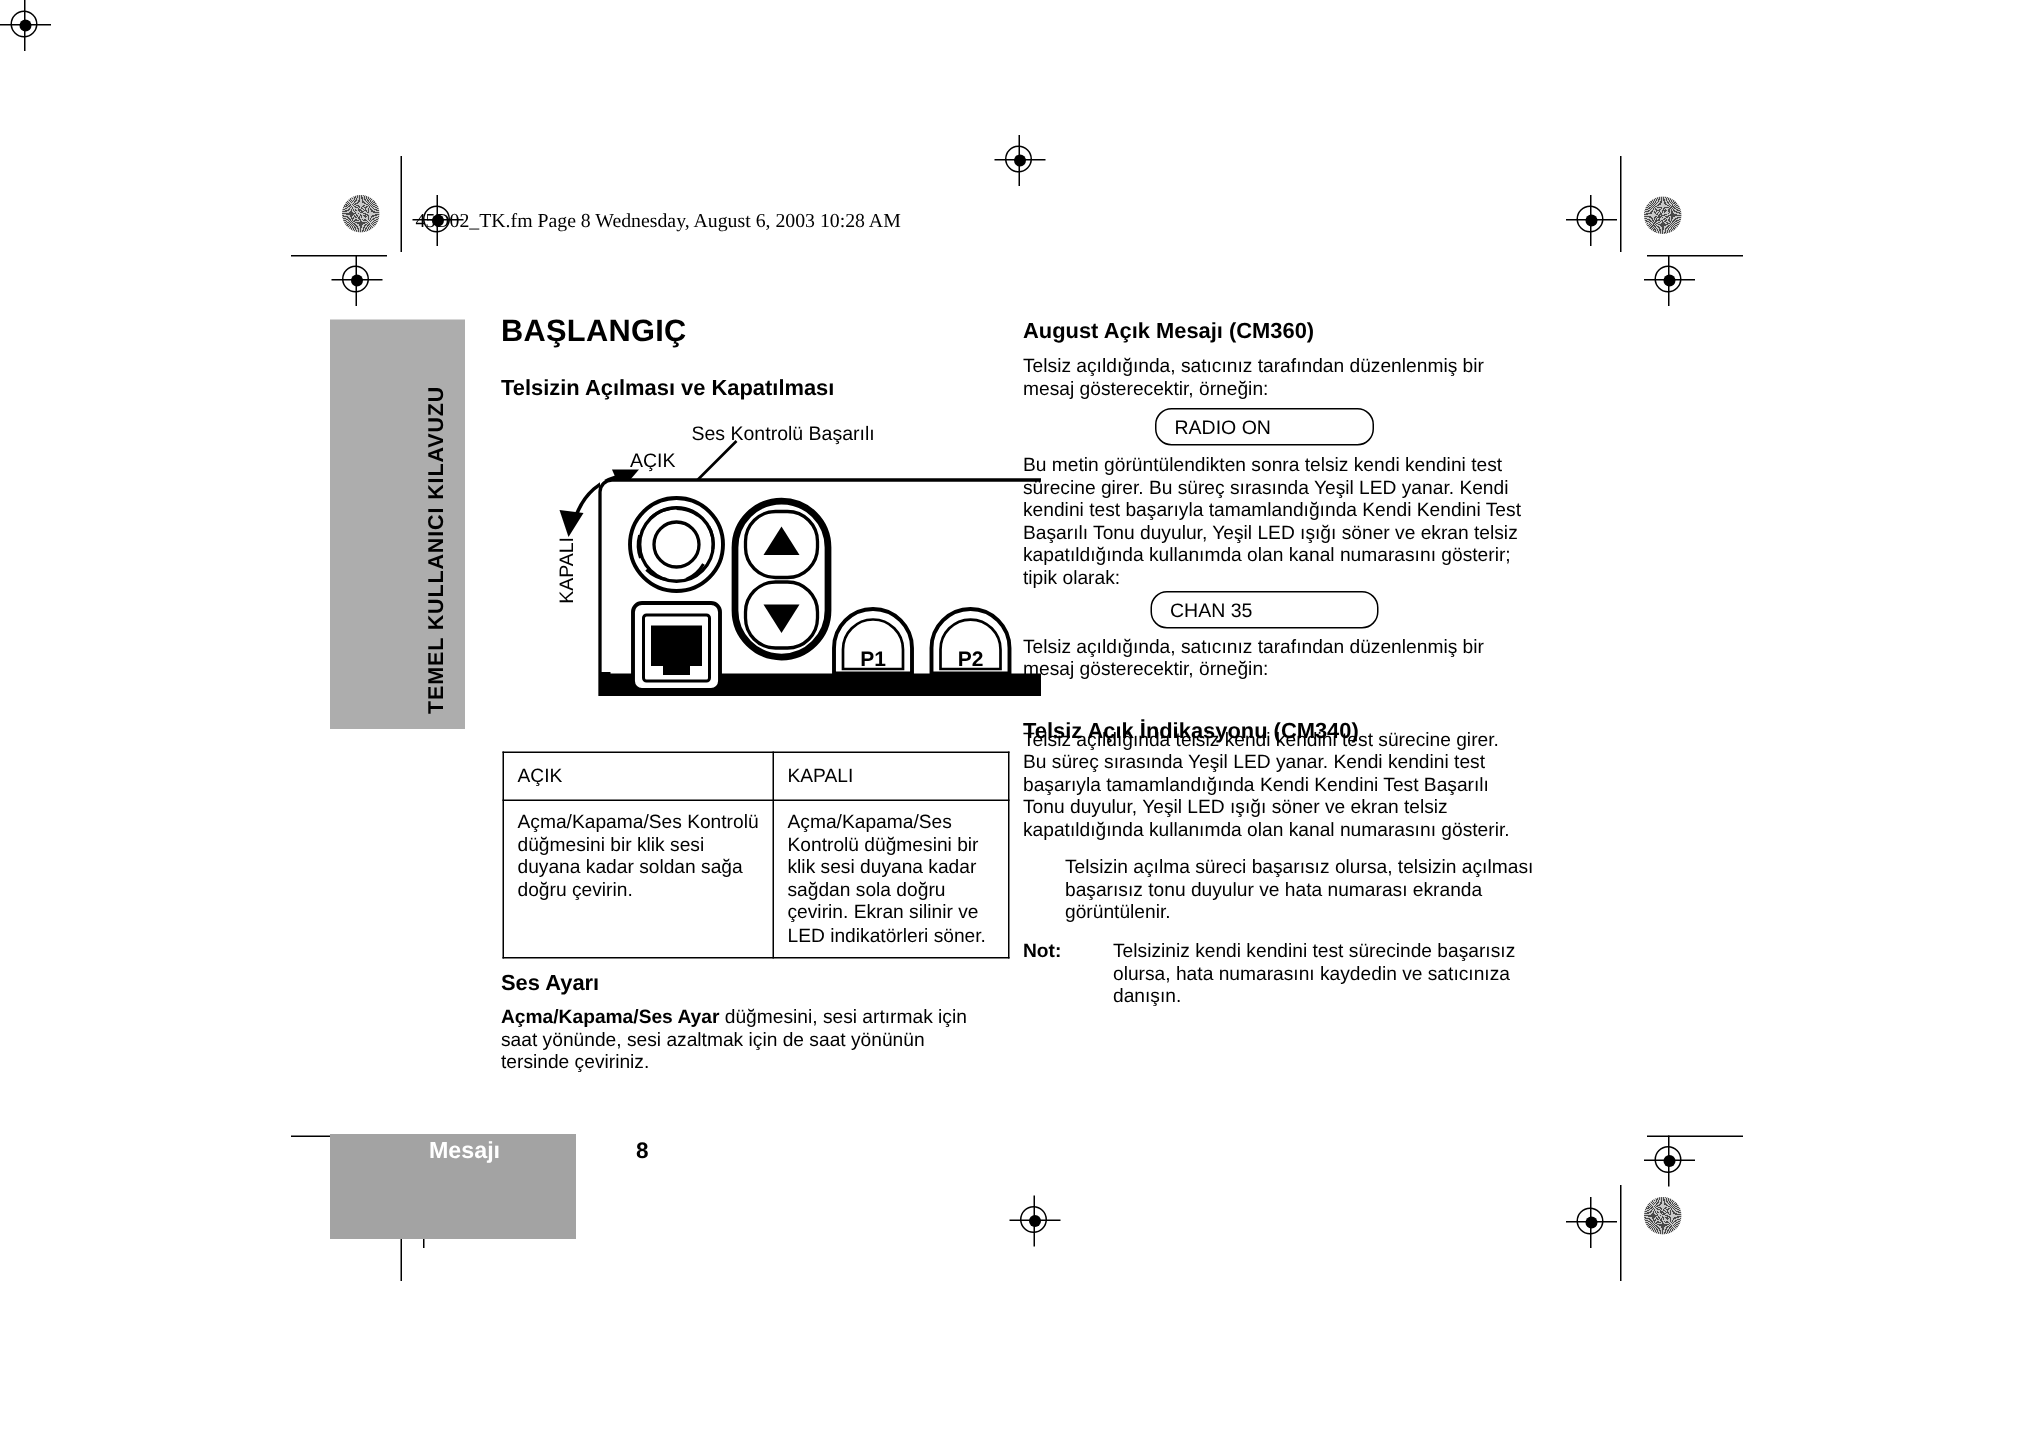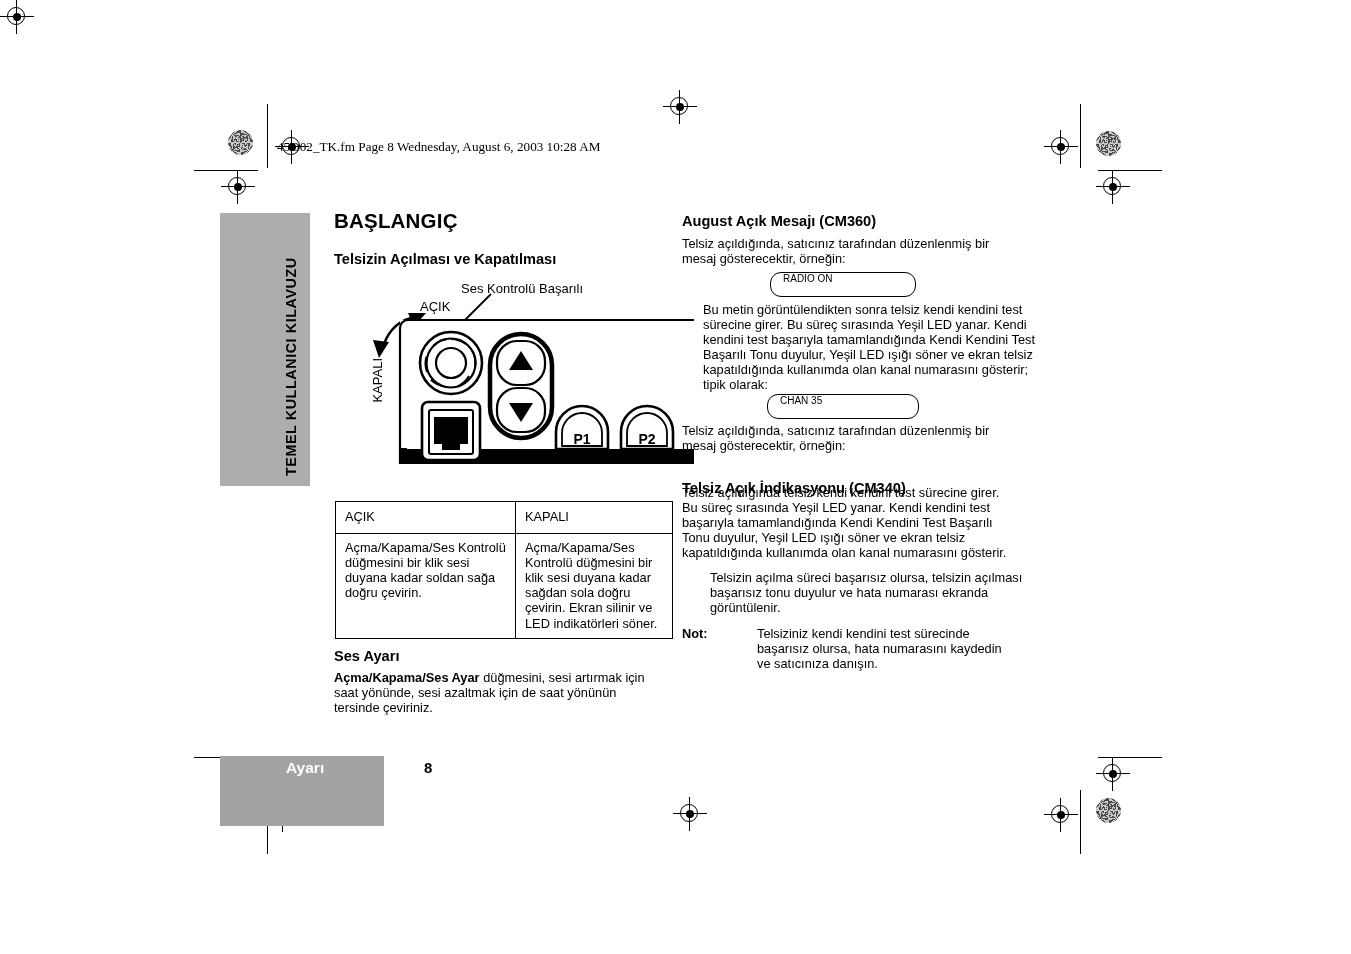--- a/index.html
+++ b/index.html
@@ -45,34 +45,34 @@
   .body b{font-weight:bold;}
 
   
   .diag{position:absolute;}
   .lbl{position:absolute;font-size:13px;white-space:nowrap;}
   .lbl-rot{position:absolute;font-size:13px;white-space:nowrap;
      writing-mode:vertical-rl;transform:rotate(180deg);}
 
   
   .lcd{position:absolute;border:1.7px solid #000;border-radius:11px;
-     box-sizing:border-box;font-size:10px;display:flex;}
+     box-sizing:border-box;font-size:13px;display:flex;align-items:center;}
   .lcd span{padding-left:12px;}
 
   
   .tbl{position:absolute;border-collapse:collapse;}
   .tbl td{border:1.4px solid #000;vertical-align:top;
      font-size:12.8px;line-height:15.1px;padding:6px 9px 7px 9px;}
   .tbl td.hd{padding-top:7px;padding-bottom:9px;}
   .tbl b{font-weight:normal;}
 
   
   .note{position:absolute;font-size:12.8px;line-height:15.1px;}
   .note .nb{position:absolute;font-weight:bold;left:0;top:0;}
-  .note .ntxt{margin-left:75px;display:block;}
+  .note .ntxt{margin-left:60px;display:block;}
 </style>
 </head>
 <body>
 
 <div class="pg">
 
   <div class="cross">
       <i></i>
       <u></u>
     </div>
@@ -229,30 +229,30 @@
   <div class="h2" style="left:334px;top:648px;">Ses Ayarı</div>
   <div class="body" style="left:334px;top:670px;width:320px;">
     <b>Açma/Kapama/Ses Ayar</b><span> düğmesini, sesi artırmak için saat yönünde, sesi azaltmak için de saat yönünün tersinde çeviriniz.</span>
   </div>
 
   <div class="h2" style="left:682px;top:213px;">August Açık Mesajı (CM360)</div>
   <div class="body" style="left:682px;top:236px;width:330px;">Telsiz açıldığında, satıcınız tarafından düzenlenmiş bir mesaj gösterecektir, örneğin:</div>
   <div class="lcd" style="left:770px;top:272px;width:146px;height:25px;">
     <span>RADIO ON</span>
   </div>
-  <div class="body" style="left:682px;top:302px;width:334px;margin-left:21px;">Bu metin görüntülendikten sonra telsiz kendi kendini test sürecine girer. Bu süreç sırasında Yeşil LED yanar. Kendi kendini test başarıyla tamamlandığında Kendi Kendini Test Başarılı Tonu duyulur, Yeşil LED ışığı söner ve ekran telsiz kapatıldığında kullanımda olan kanal numarasını gösterir; tipik olarak:</div>
+  <div class="body" style="left:682px;top:302px;width:334px;">Bu metin görüntülendikten sonra telsiz kendi kendini test sürecine girer. Bu süreç sırasında Yeşil LED yanar. Kendi kendini test başarıyla tamamlandığında Kendi Kendini Test Başarılı Tonu duyulur, Yeşil LED ışığı söner ve ekran telsiz kapatıldığında kullanımda olan kanal numarasını gösterir; tipik olarak:</div>
   <div class="lcd" style="left:767px;top:394px;width:152px;height:25px;">
     <span>CHAN   35</span>
   </div>
   <div class="body" style="left:682px;top:423px;width:330px;">Telsiz açıldığında, satıcınız tarafından düzenlenmiş bir mesaj gösterecektir, örneğin:</div>
   <div class="h2" style="left:682px;top:480px;">Telsiz Açık İndikasyonu (CM340)</div>
   <div class="body" style="left:682px;top:485px;width:334px;">Telsiz açıldığında telsiz kendi kendini test sürecine girer. Bu süreç sırasında Yeşil LED yanar. Kendi kendini test başarıyla tamamlandığında Kendi Kendini Test Başarılı Tonu duyulur, Yeşil LED ışığı söner ve ekran telsiz kapatıldığında kullanımda olan kanal numarasını gösterir.</div>
   <div class="body" style="left:682px;top:570px;width:330px;margin-left:28px;">Telsizin açılma süreci başarısız olursa, telsizin açılması başarısız tonu duyulur ve hata numarası ekranda görüntülenir.</div>
   <div class="note" style="left:682px;top:626px;width:334px;">
     <span class="nb">Not:</span>
     <span class="ntxt">Telsiziniz kendi kendini test sürecinde başarısız olursa, hata numarasını kaydedin ve satıcınıza danışın.</span>
   </div>
 
   <div class="footer-tab" style="left:220px;top:756px;width:164px;height:70px;"></div>
-  <div class="footer-lang" style="left:286px;top:759px;">Ayarı</div>
+  <div class="footer-lang" style="left:286px;top:759px;">Mesajı</div>
   <div class="pageno" style="left:424px;top:759px;">8</div>
 
 </div>
 
 </body></html>

